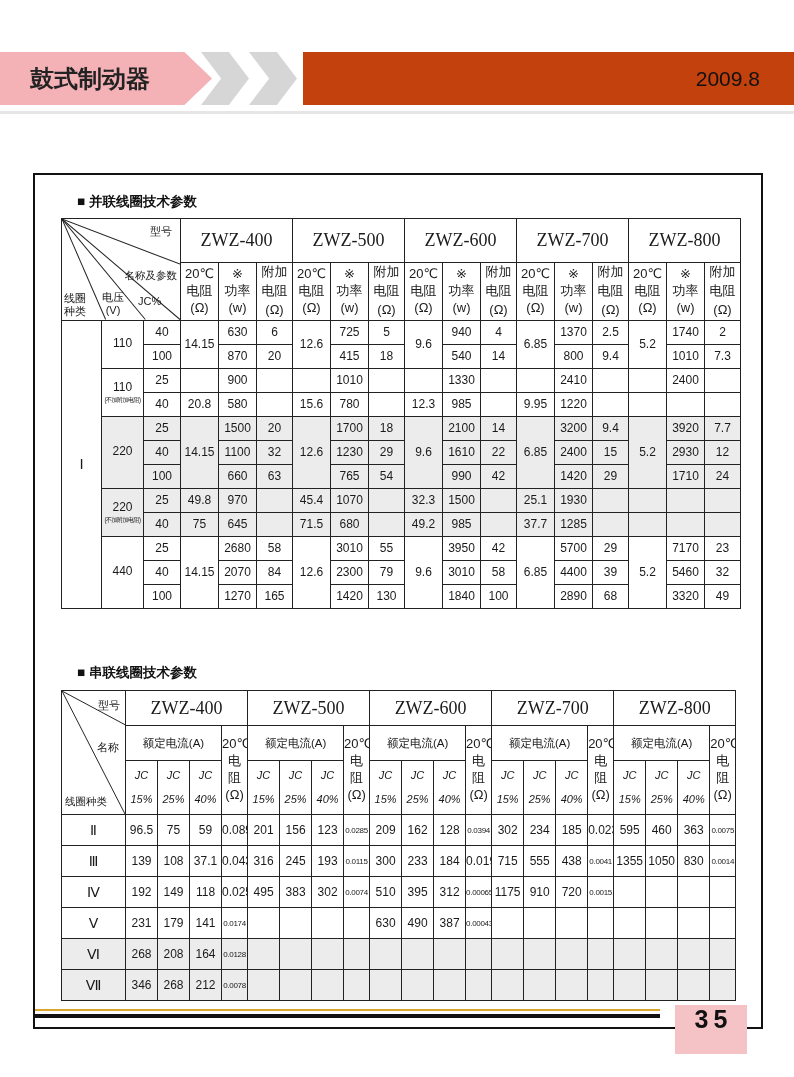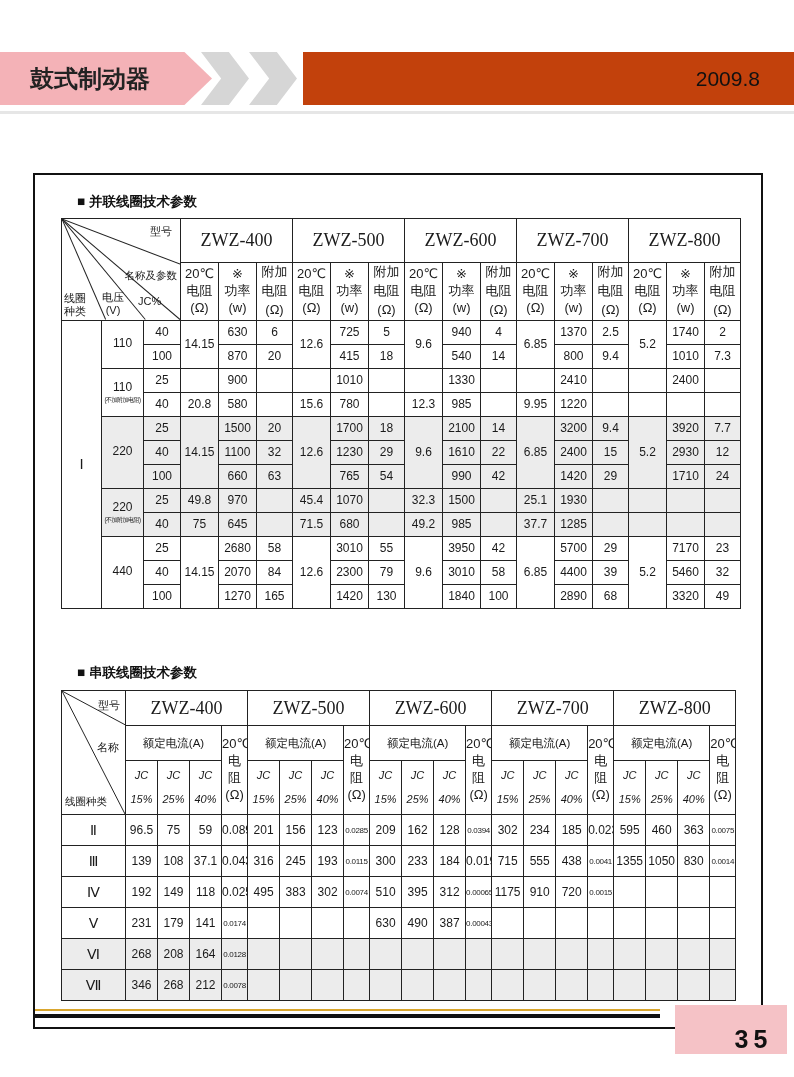--- a/index.html
+++ b/index.html
@@ -45,21 +45,21 @@
   td.sh,th.sh{background:#ececec;}
   .corner{position:relative;}
   .corner svg{position:absolute;left:0;top:0;width:100%;height:100%;}
   .corner svg line{stroke:#222;stroke-width:1;}
   .corner .lb{position:absolute;font-size:11px;line-height:1.15;white-space:pre-line;}
 
   
   .gold-line{position:absolute;left:35px;top:1009px;width:625px;height:2px;background:#d9a62e;}
   .black-line{position:absolute;left:35px;top:1014px;width:625px;height:4px;background:#111;}
   .page-box{position:absolute;left:675px;top:1005px;width:72px;height:49px;background:#f5c2c6;
-            display:flex;align-items:flex-end;justify-content:center;padding-left:40px;}
+            display:flex;align-items:flex-start;justify-content:center;}
   .page-num{font-size:25px;font-weight:bold;letter-spacing:5px;color:#111;padding-left:5px;}
 </style>
 </head>
 <body>
 
 <div class="band">
   <div class="band-white"></div>
   <div class="chev c1"></div>
   <div class="chev c2"></div>
   <div class="title-shape"></div>

